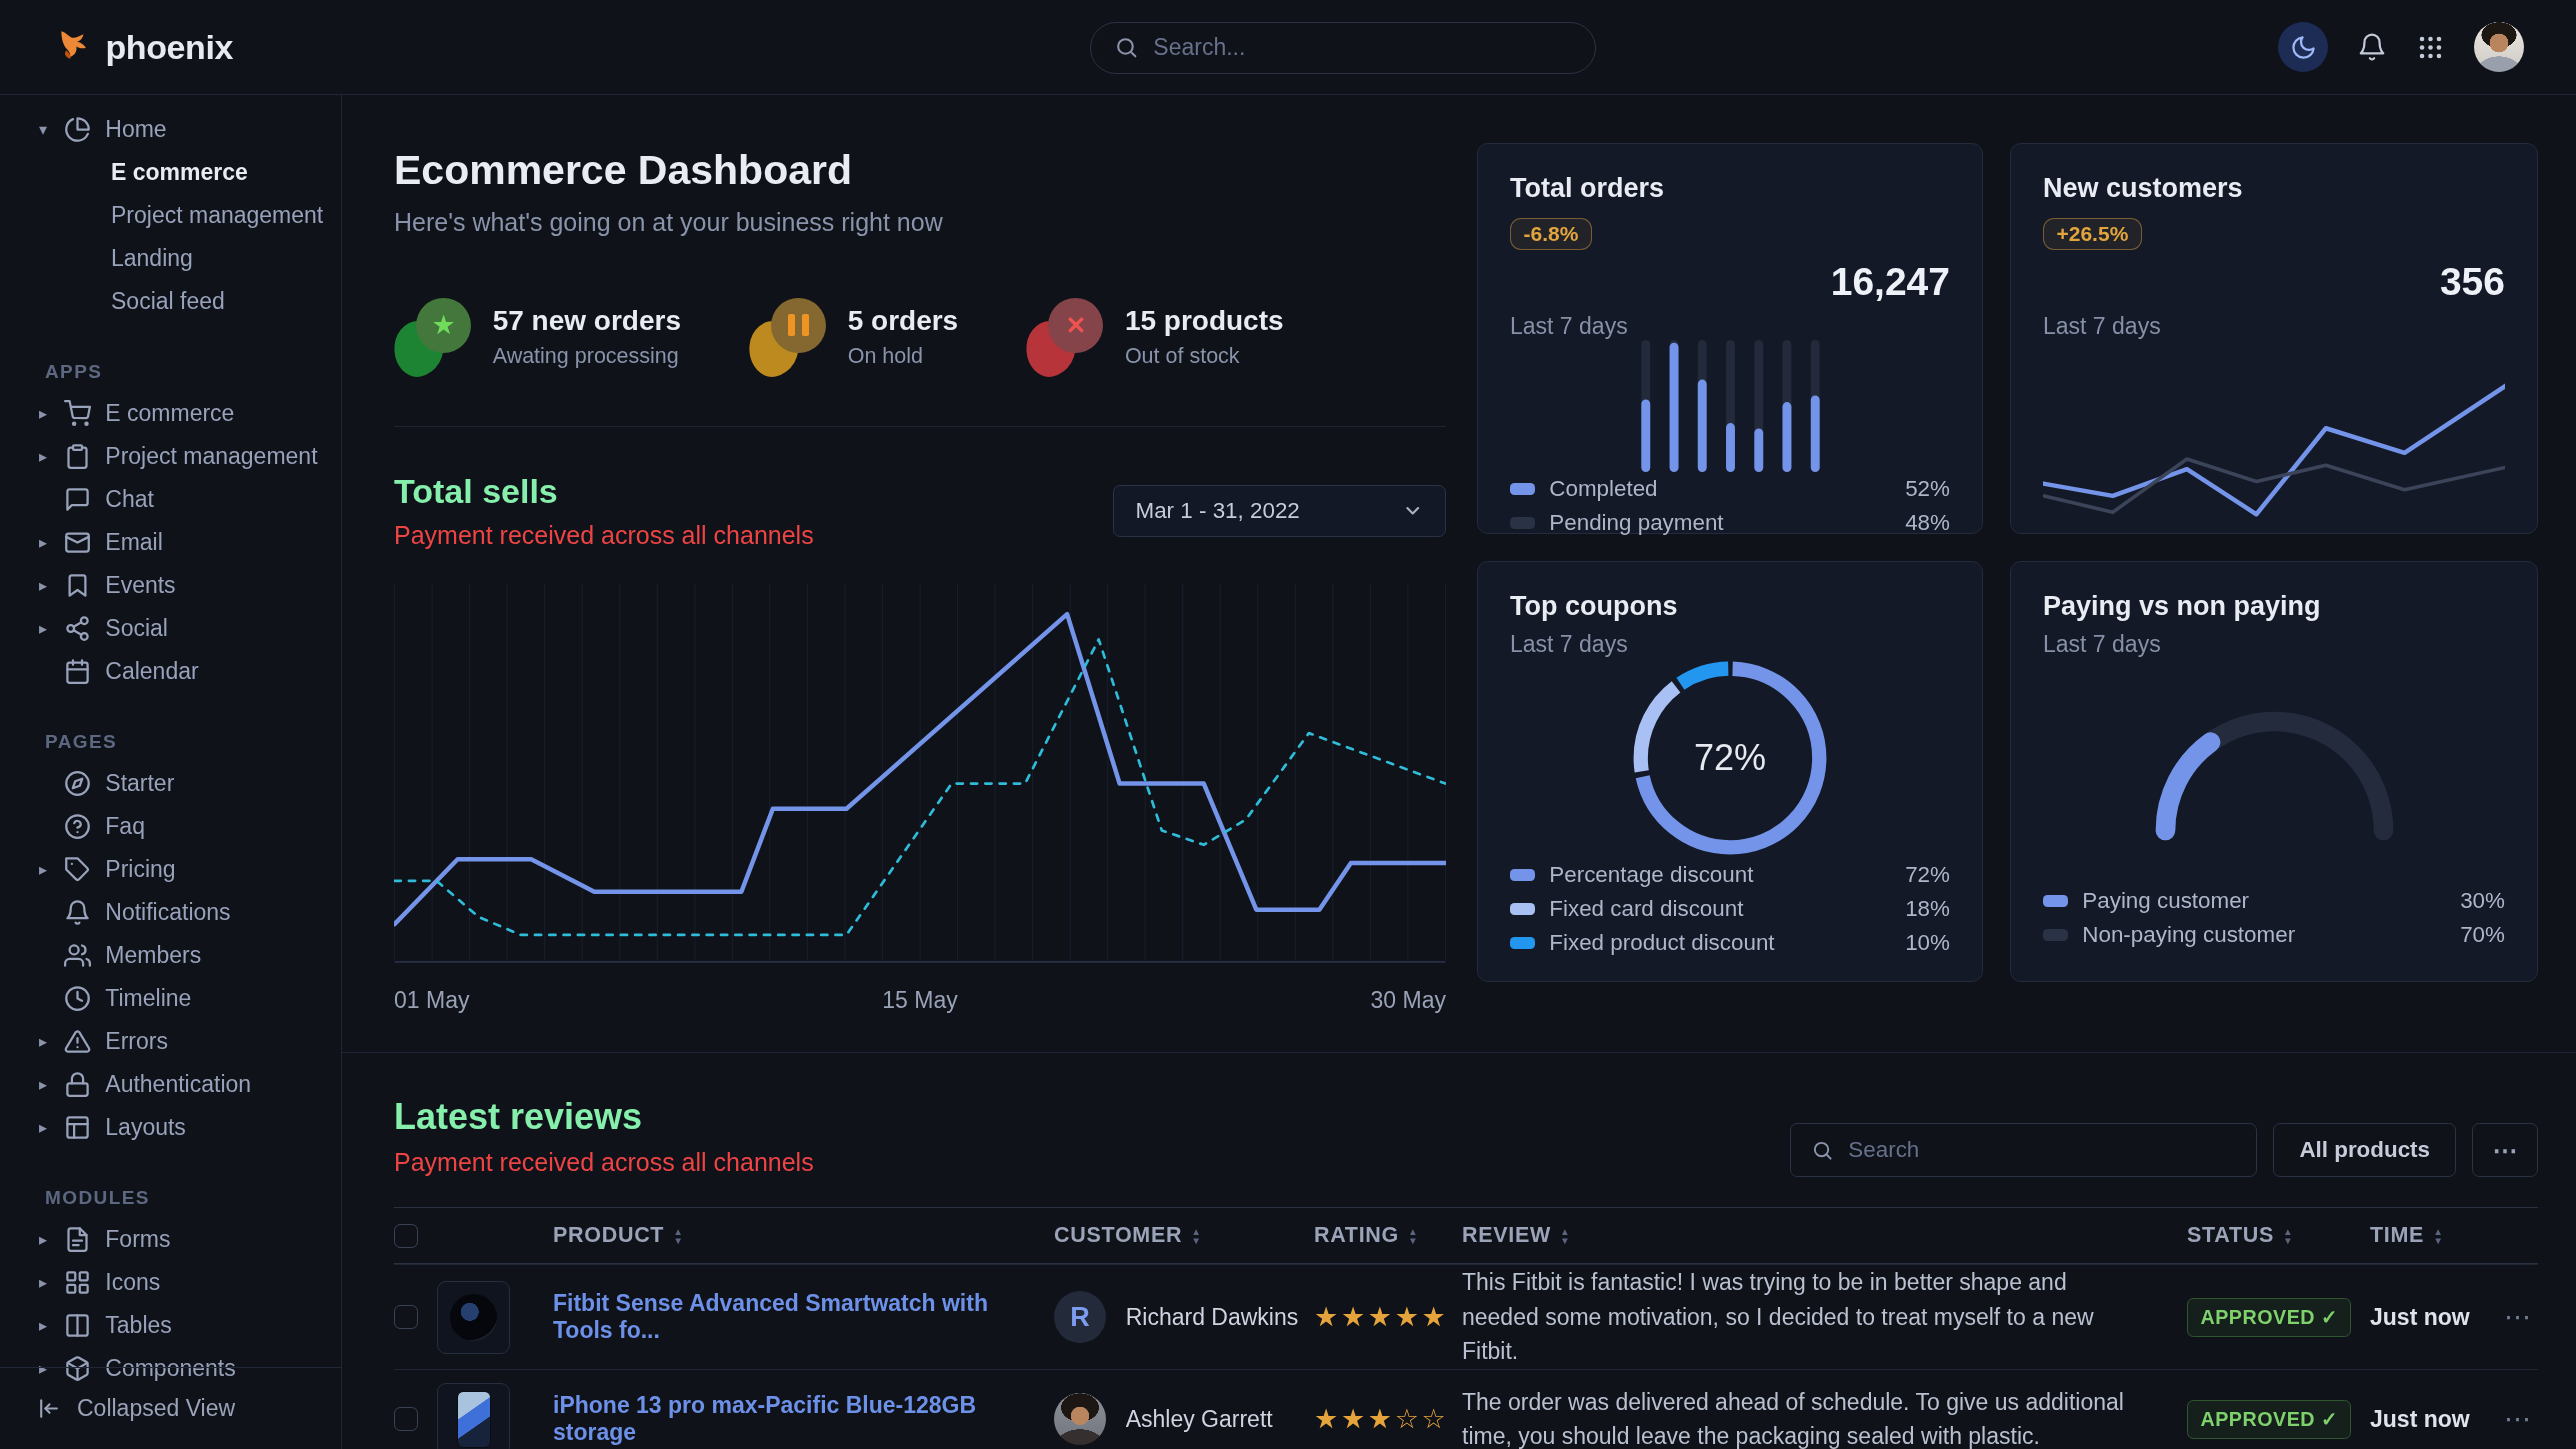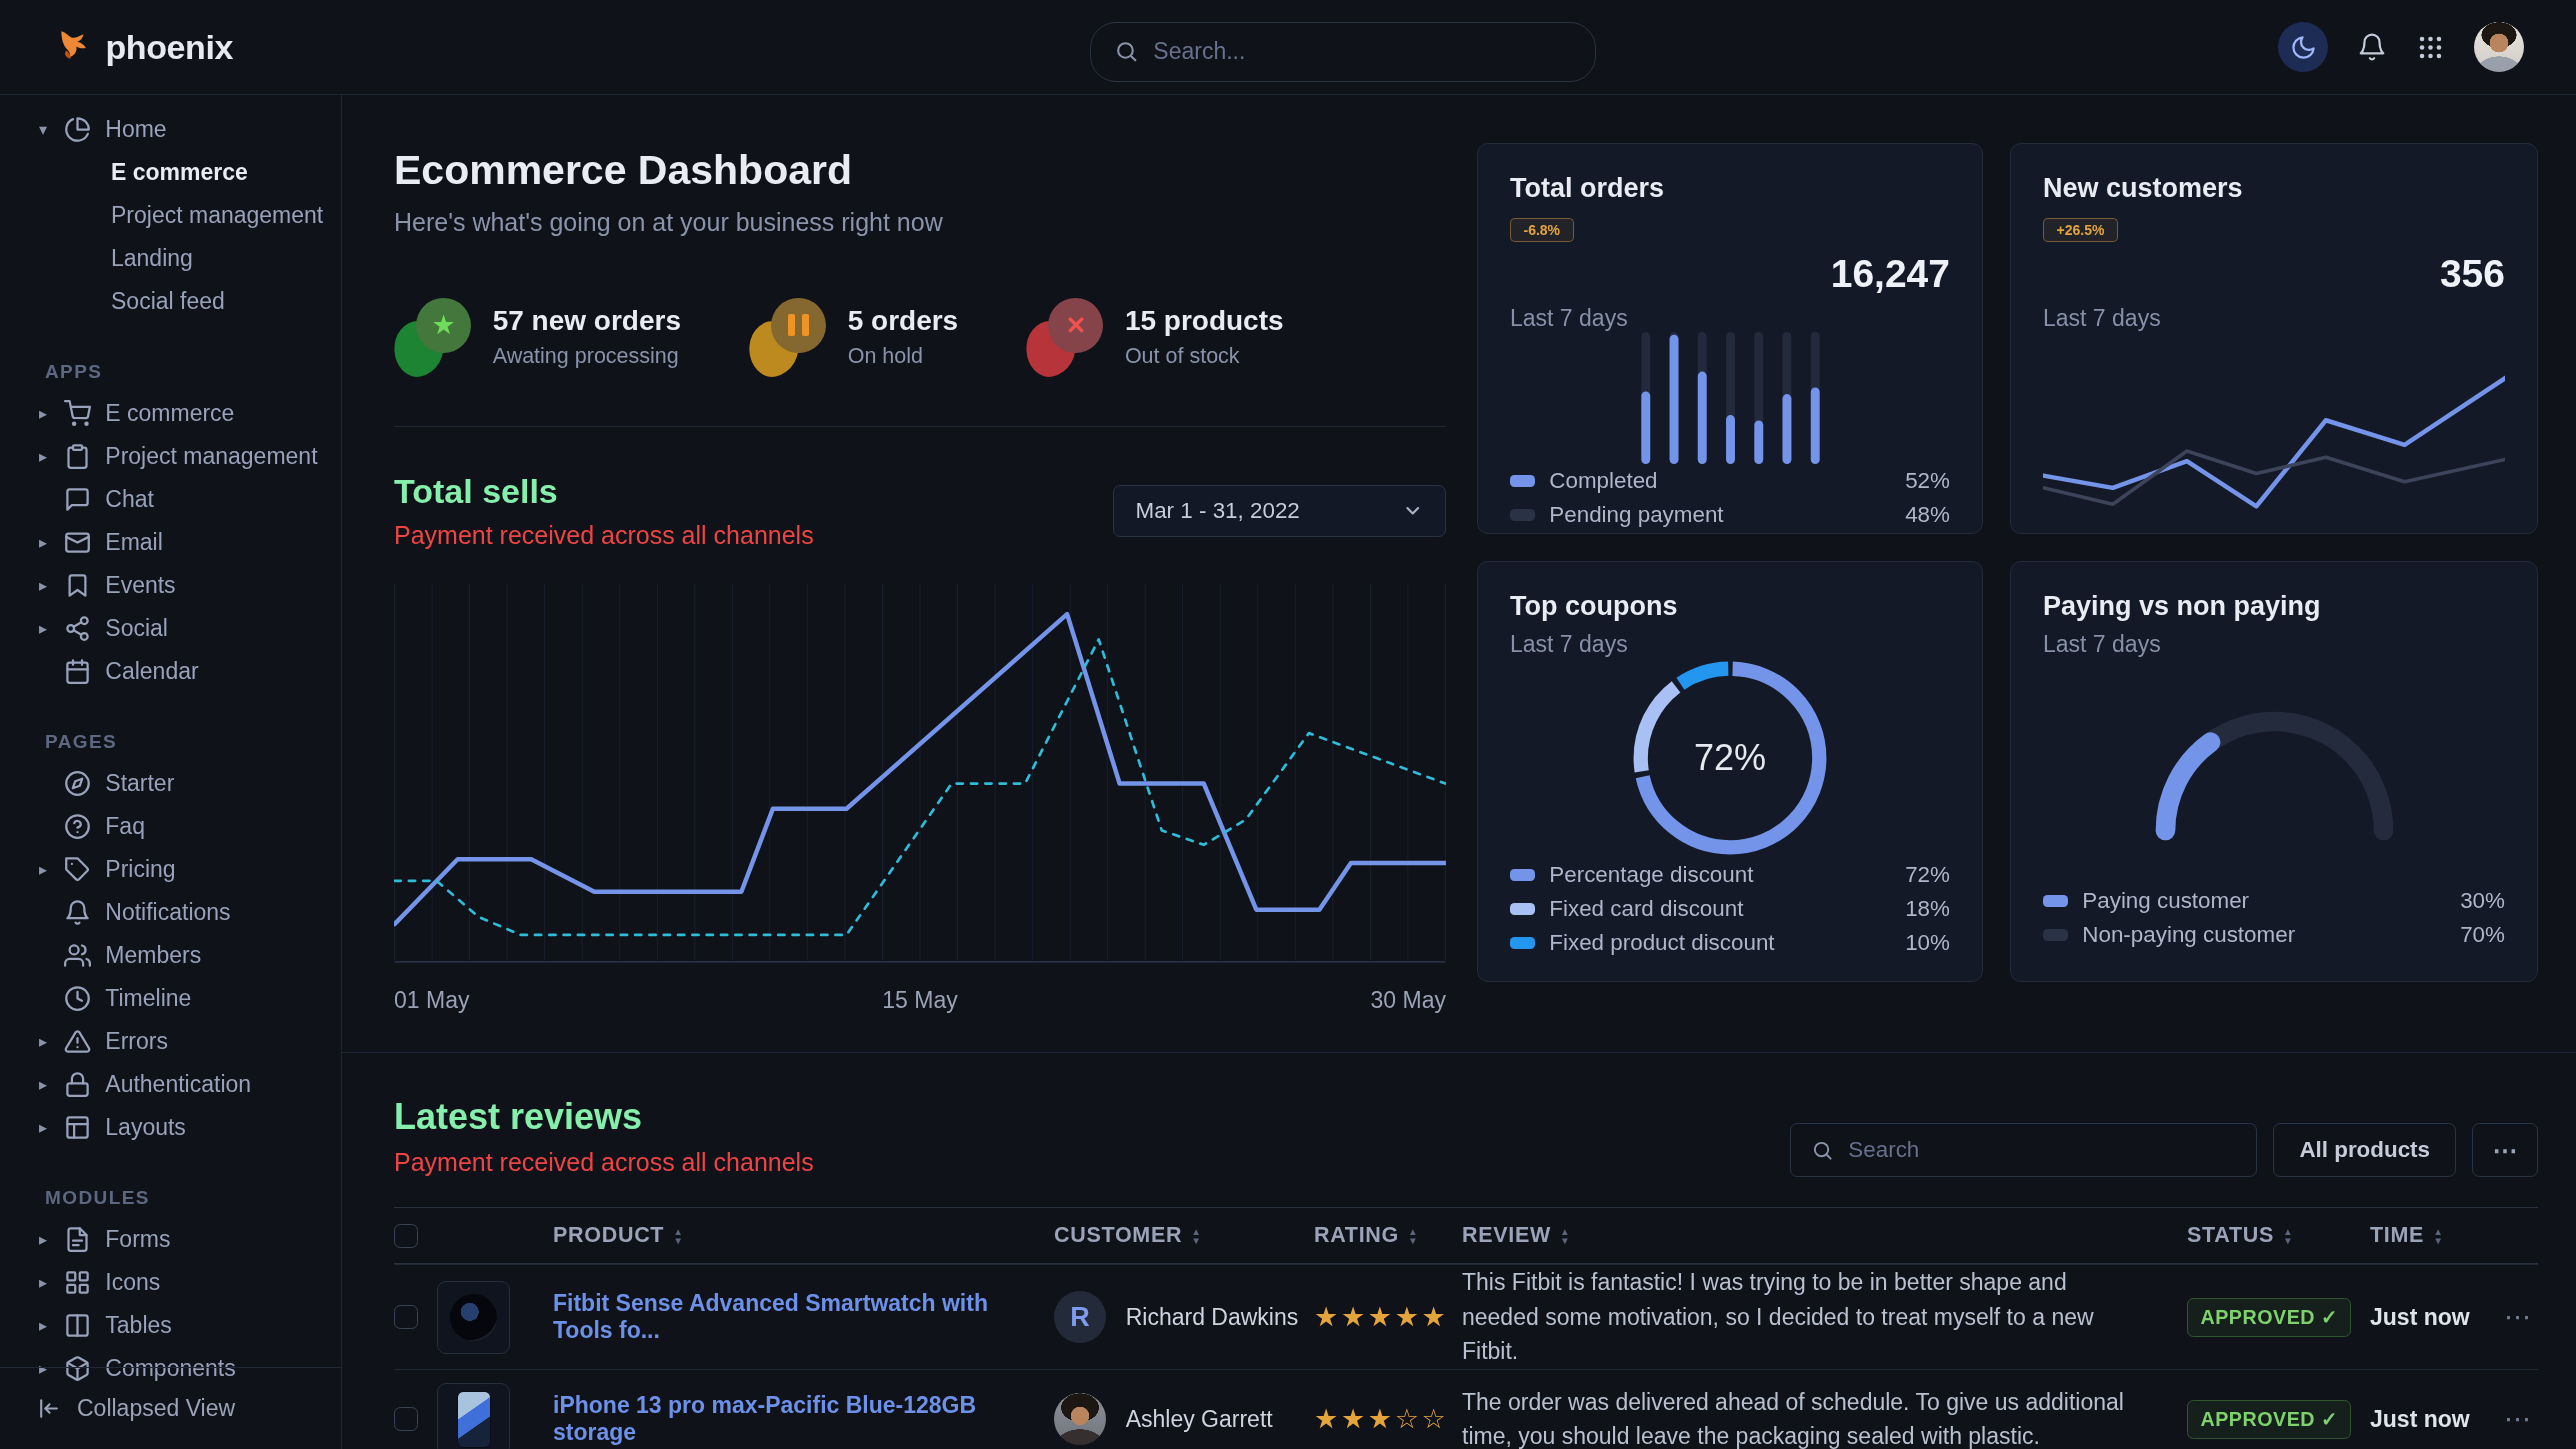--- a/index.html
+++ b/index.html
@@ -4,21 +4,21 @@
 <style>
   * { box-sizing: border-box; margin: 0; padding: 0; }
   html,body { width:2576px; height:1449px; overflow:hidden; background:#0f1219;
     font-family:"Liberation Sans", sans-serif; color:#e9ecf3; }
 
   
   .topbar { position:absolute; top:0; left:0; width:2576px; height:95px;
     border-bottom:0.9px solid #1f2634; display:flex; align-items:center; padding-left:55px; }
   .logo { display:flex; align-items:center; gap:12.5px; cursor:pointer; }
   .logo-text { font-size:34px; font-weight:700; color:#e7eaf1; letter-spacing:-0.4px; }
-  .topbar-search { position:absolute; left:1090px; top:21.5px; width:506px; height:60px;
+  .topbar-search { position:absolute; left:1090px; top:21.5px; width:506px; height:52px;
     border:0.9px solid #2a3244; border-radius:26px; display:flex; align-items:center;
     gap:14.3px; padding:0 23px; }
   .topbar-search input { flex:1; background:transparent; border:none; outline:none;
     color:#c7cdda; font-size:23px; font-family:inherit; }
   .topbar-search input::placeholder { color:#67718c; }
   .topbar-actions { margin-left:auto; margin-right:52px; display:flex; align-items:center; gap:29px; }
   .theme-btn { width:50px; height:50px; border-radius:50%; background:#1c2c55; border:none;
     display:flex; align-items:center; justify-content:center; cursor:pointer; }
   .icon-btn { background:none; border:none; cursor:pointer; display:flex; align-items:center; }
   .tb-avatar { width:50px; height:50px; border-radius:50%; cursor:pointer;
@@ -84,22 +84,22 @@
   .ts-labels { display:flex; margin-top:5.4px; font-size:23px; color:#99a2b6; }
   .ts-labels .mid { flex:1; text-align:center; }
 
   
   .cards { display:grid; grid-template-columns:506px 528px; grid-template-rows:391px 421px;
     gap:27px; }
   .card { background:#141927; border:0.9px solid #232b3c; border-radius:10.7px;
     padding:29px 32px; display:flex; flex-direction:column; }
   .card-head { display:flex; align-items:flex-start; gap:16px;flex-direction:column; }
   .card-title { font-size:27px; font-weight:800; color:#e9ecf3; }
-  .badge { font-size:14px; font-weight:700; color:#e2a53e; border:0.9px solid rgba(226,165,62,.45);
-    background:rgba(226,165,62,.07); border-radius:5px; padding:2.7px 12.5px; margin-top:-1.8px; }
+  .badge { font-size:21px; font-weight:700; color:#e2a53e; border:0.9px solid rgba(226,165,62,.45);
+    background:rgba(226,165,62,.07); border-radius:11px; padding:2.7px 12.5px; margin-top:-1.8px; }
   .card-value { margin-left:auto; font-size:39px; font-weight:800; color:#eef1f7; margin-top:-5.4px; }
   .card-period { font-size:23px; color:#8691a8; margin-top:9px; }
   .card-mid { flex:1; display:flex; align-items:center; justify-content:center; position:relative; }
   .legend { margin-top:auto; }
   .lrow { display:flex; align-items:center; gap:14.3px; height:34px; font-size:22.4px; color:#aeb6c9; }
   .lrow .sw { width:25px; height:12.5px; border-radius:4.5px; flex:none; }
   .lrow .lv { margin-left:auto; }
   .nc-footer { border-top:0.9px solid #242b3d; margin-top:5.4px; padding-top:10.7px;
     display:flex; justify-content:space-between; font-size:23px; color:#8e97ac; }
   .donut-center { position:absolute; font-size:36px; color:#e6e9f0; }

